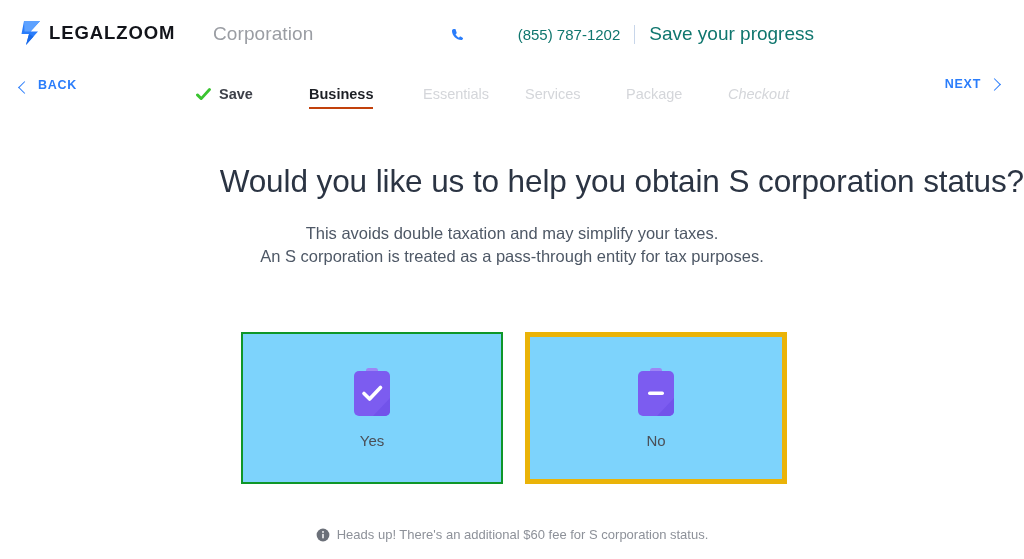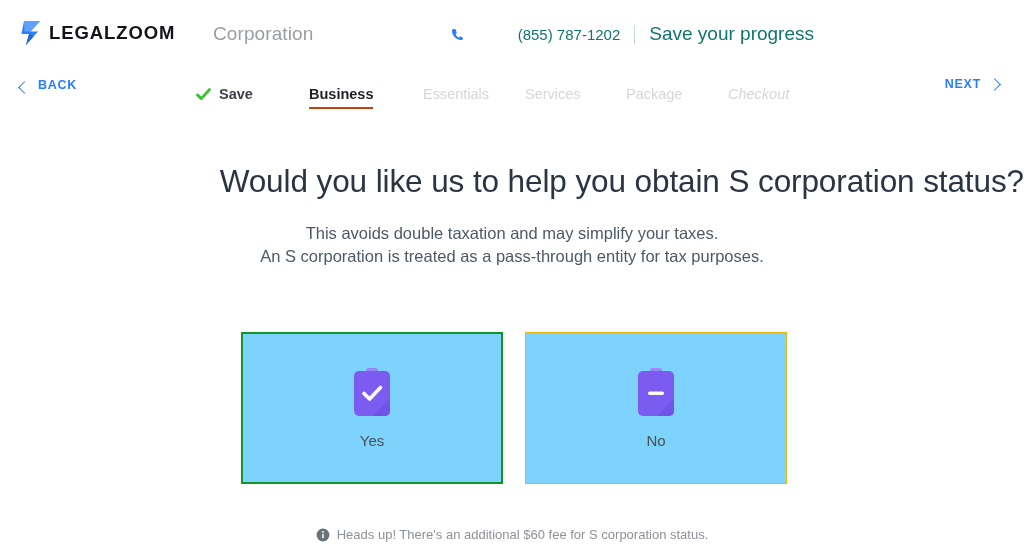--- a/index.html
+++ b/index.html
@@ -237,21 +237,21 @@
     justify-content: center;
   }
 
   .card.selected {
     left: 0;
     border: 2px solid #0f9628;
   }
 
   .card.unselected {
     left: 284px;
-    border: 1px solid #eab308;
+    border: 5px solid #eab308;
   }
 
   .clipboard {
     width: 42px;
     height: 52px;
     display: block;
     margin-bottom: 12px;
   }
 
   .card-label {

